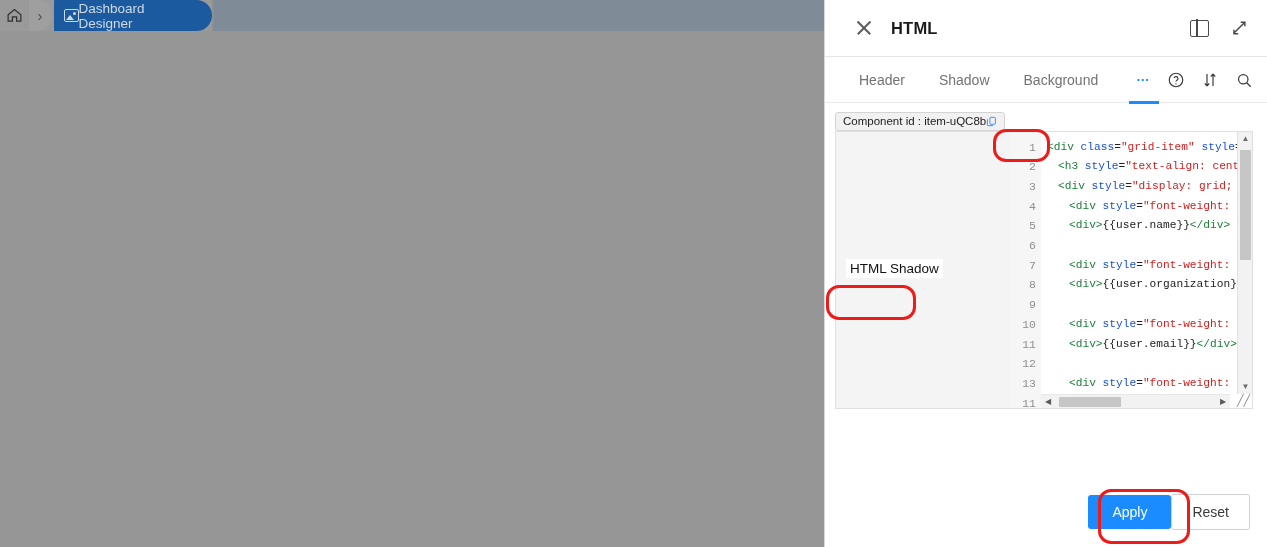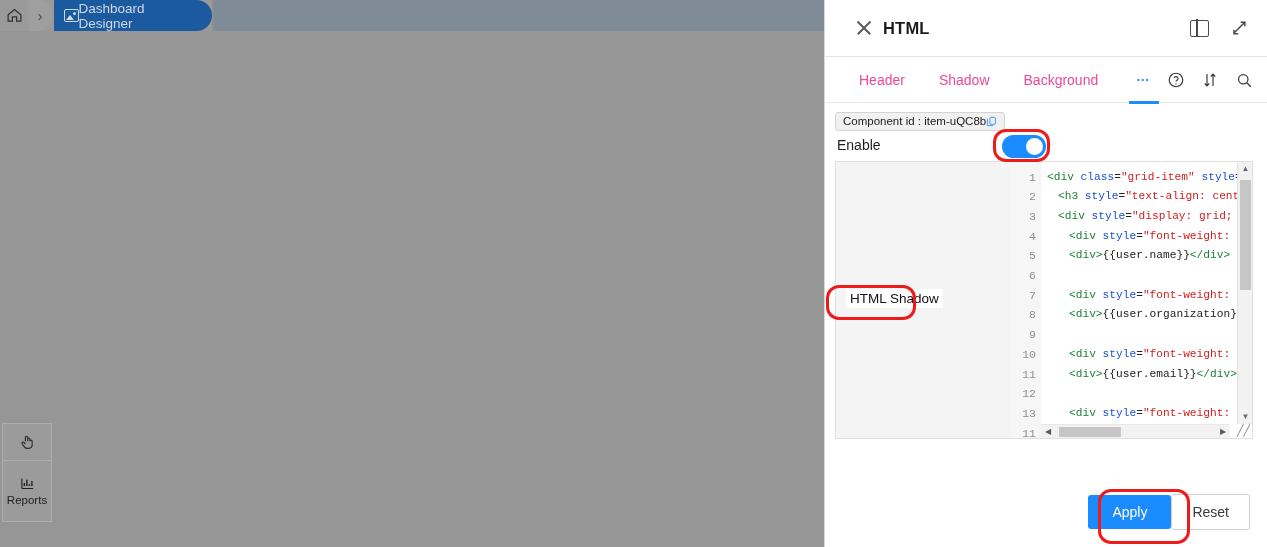--- a/index.html
+++ b/index.html
@@ -90,21 +90,21 @@
   .panel-close {
     width: 22px; height: 22px; position: relative; cursor: pointer; flex: none;
   }
   .panel-close::before, .panel-close::after {
     content: ""; position: absolute; left: 2px; top: 10px;
     width: 18px; height: 1.6px; background: #5b5b5b;
   }
   .panel-close::before { transform: rotate(45deg); }
   .panel-close::after { transform: rotate(-45deg); }
   .panel-title {
-    margin-left: 8px; font-size: 16.5px; font-weight: bold; color: #1b1b1b;
+    margin-left: 16px; font-size: 16.5px; font-weight: bold; color: #1b1b1b;
     letter-spacing: .2px;
   }
   .panel-header-actions {
     margin-left: auto; display: flex; align-items: center; gap: 20px;
   }
   .ic-layout {
     width: 19px; height: 17px; border: 1.7px solid #4a4a4a; border-radius: 2px;
     position: relative; cursor: pointer;
   }
   .ic-layout::after {
@@ -112,21 +112,21 @@
     width: 1.7px; background: #4a4a4a;
   }
   .ic-expand { width: 20px; height: 20px; cursor: pointer; }
 
   
   .tabs-row {
     height: 46px; display: flex; align-items: center; padding: 0 14px 0 0;
     border-bottom: 1px solid #e9e9e9; flex: none; position: relative;
   }
   .tab {
-    font-size: 14px; color: #ec4899; padding: 0 0 0 0; margin-left: 34px;
+    font-size: 14px; color: #737373; padding: 0 0 0 0; margin-left: 34px;
     cursor: pointer; height: 46px; line-height: 46px; position: relative;
   }
   .tab.more {
     color: #1a8cff; letter-spacing: 2px; font-size: 13px;
     margin-left: 38px; font-weight: bold;
   }
   .tab.active::after {
     content: ""; position: absolute; left: 50%; transform: translateX(-50%);
     bottom: -1px; width: 30px; height: 3px; background: #1a8cff;
   }
@@ -282,34 +282,20 @@
           <span class="thumb-ic"></span>
           <span>Dashboard Designer</span>
         </div>
       </div>
     </div>
 
     <div class="canvas">
       <div class="canvas-inner"></div>
     </div>
 
-    <div class="tool-rail">
-      <div class="tool-item">
-        <svg width="17" height="18" viewBox="0 0 24 24" fill="none" stroke="currentColor" stroke-width="1.6">
-          <path d="M9 11 V5.5 a1.6 1.6 0 0 1 3.2 0 V11 V8 a1.6 1.6 0 0 1 3.2 0 v3 a1.6 1.6 0 0 1 3.2 0 v5 c0 3-2 5-5 5 h-2 c-2.5 0-3.6-1.2-4.6-2.8 L4.4 14.4 a1.6 1.6 0 0 1 2.4-2 L9 15"></path>
-        </svg>
-      </div>
-      <div class="tool-item with-label">
-        <svg width="17" height="15" viewBox="0 0 24 24" fill="none" stroke="currentColor" stroke-width="1.8">
-          <path d="M3 4 V20 M3 20 H21"></path>
-          <path d="M7 16 V11 M11 16 V6 M15 16 V13 M19 16 V8" stroke-width="2.2"></path>
-        </svg>
-        <span>Reports</span>
-      </div>
-    </div>
   </div>
 
   <div class="panel">
 
     <div class="panel-header">
       <div class="panel-close"></div>
       <div class="panel-title">HTML</div>
       <div class="panel-header-actions">
         <div class="ic-layout"></div>
         <div class="ic-expand">
@@ -354,26 +340,20 @@
         <span>Component id : item-uQC8b</span>
         <span class="copy-ic">
           <svg width="11" height="13" viewBox="0 0 24 24" fill="none" stroke="#2f8cff" stroke-width="2">
             <rect x="8.5" y="3" width="12" height="15" rx="1.6"></rect>
             <path d="M15.5 21 H4.5 a1.5 1.5 0 0 1 -1.5 -1.5 V7"></path>
           </svg>
         </span>
       </span>
     </div>
 
-    <div class="enable-row">
-      <span class="enable-label">Enable</span>
-      <span class="toggle">
-        <span class="knob"></span>
-      </span>
-    </div>
 
     <div class="editor-wrap">
       <div class="editor-left">
         <span class="html-editor-label">HTML Shadow</span>
       </div>
       <div class="code-area">
         <div class="gutter" id="gutter">
             <div>1</div>
             <div>2</div>
             <div>3</div>

